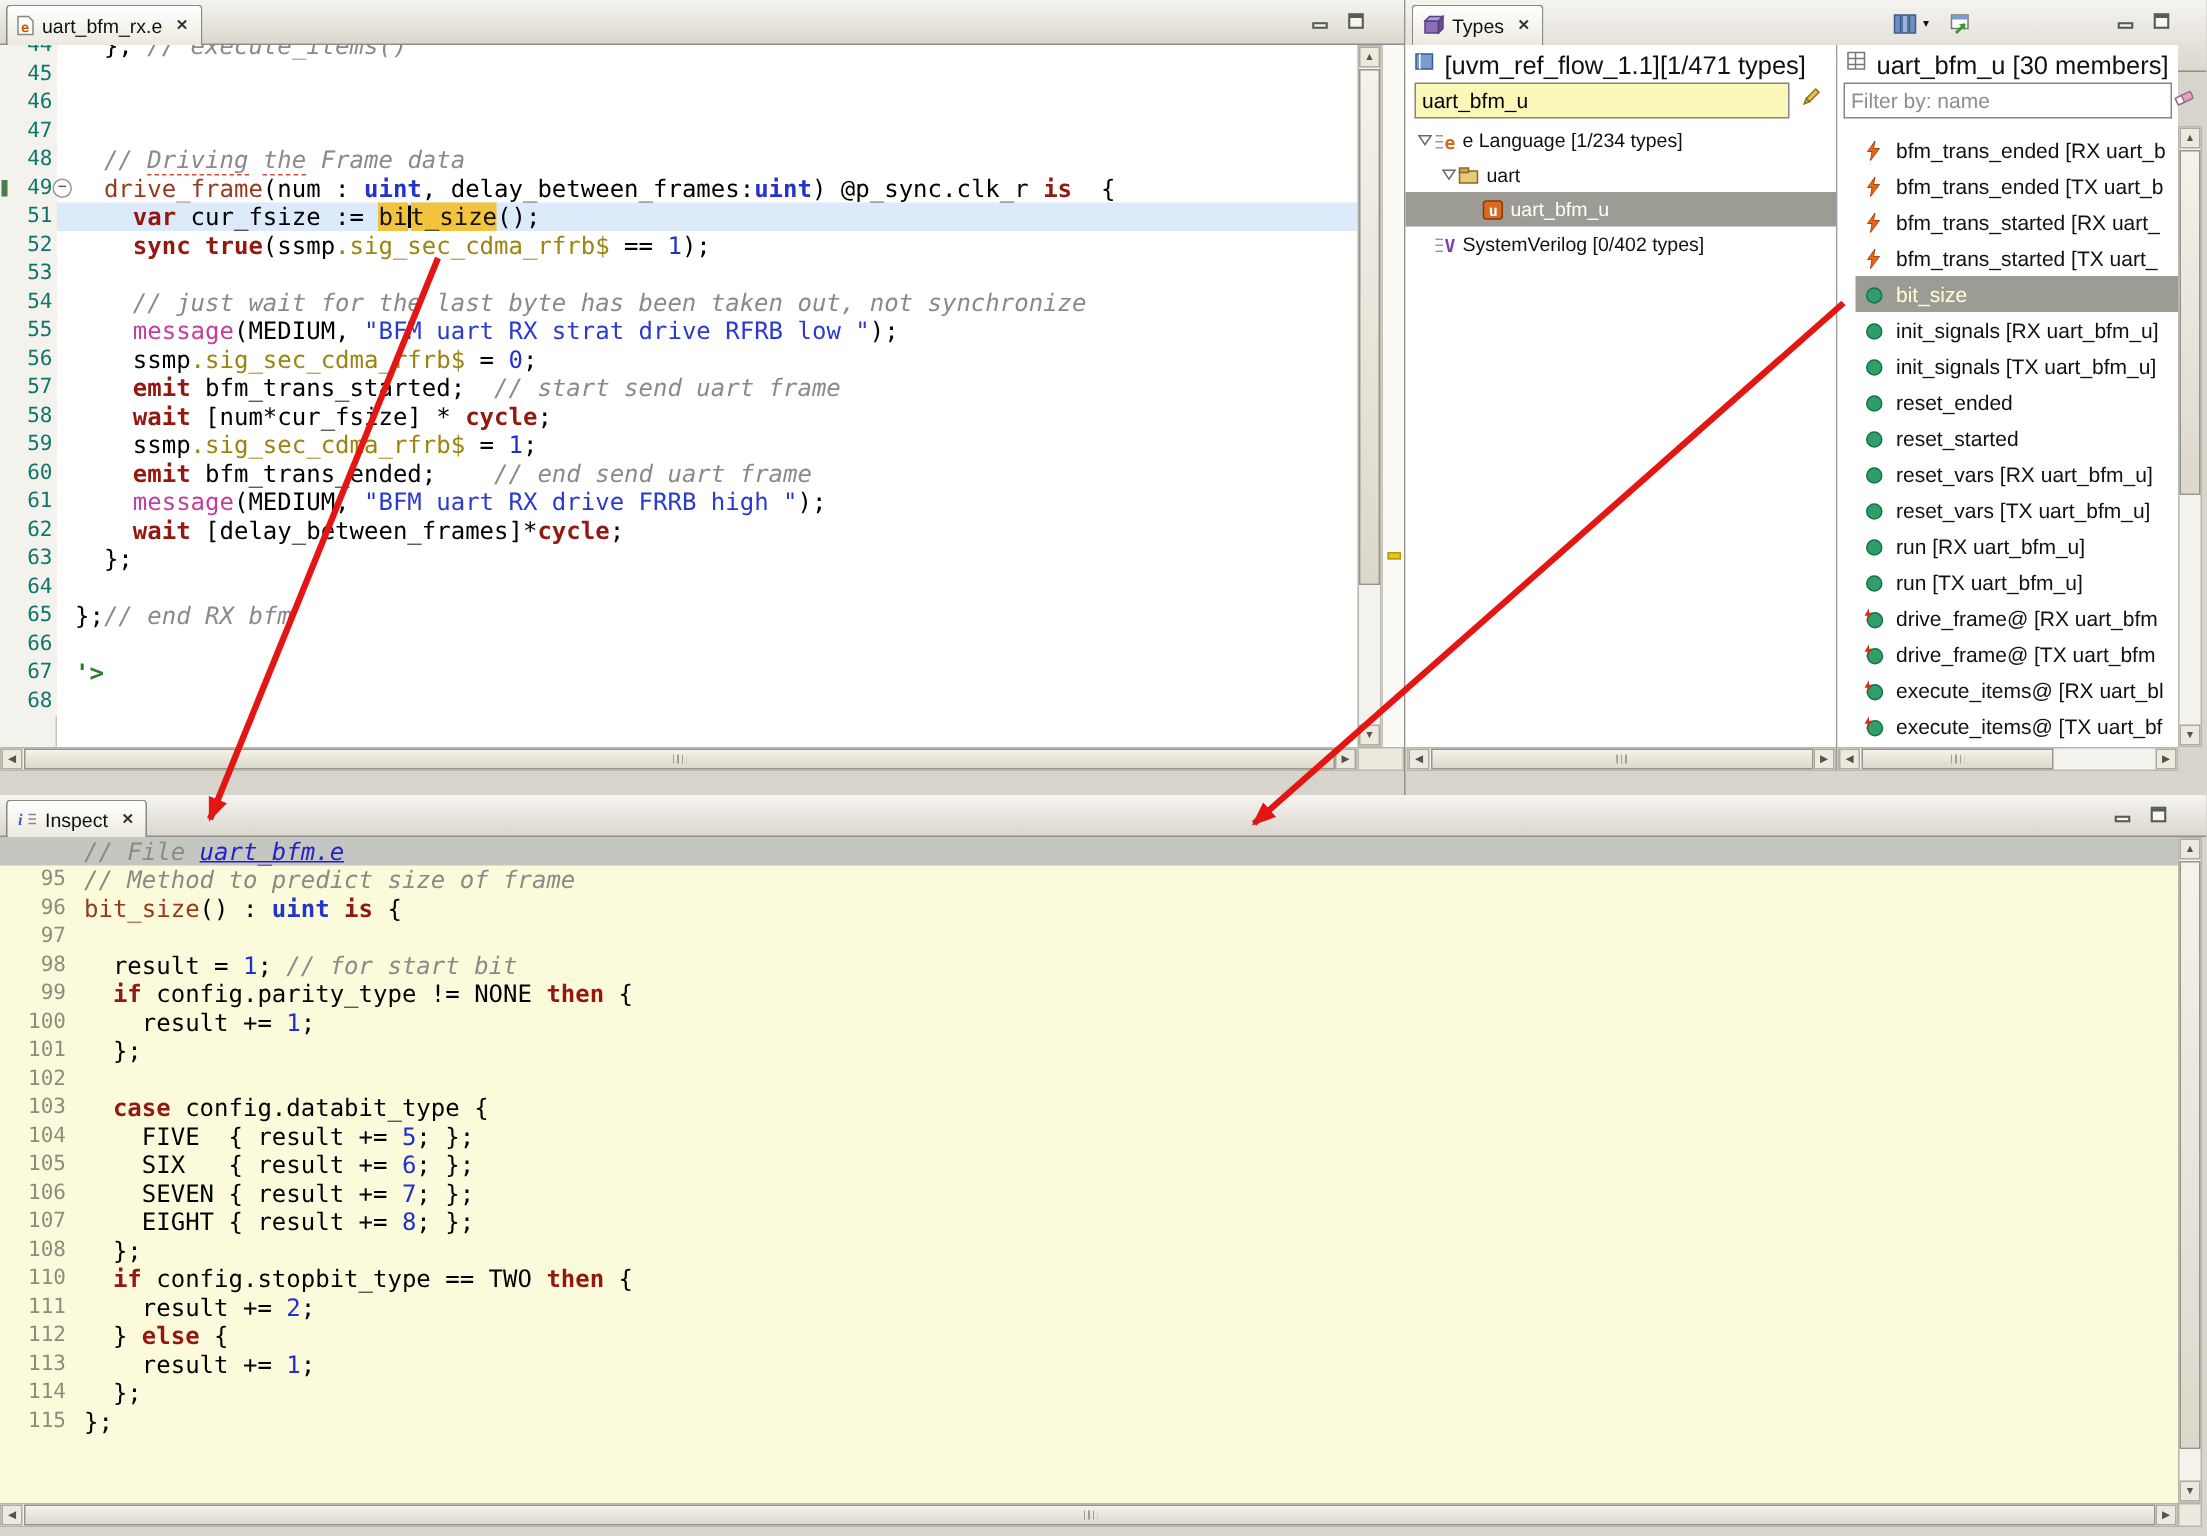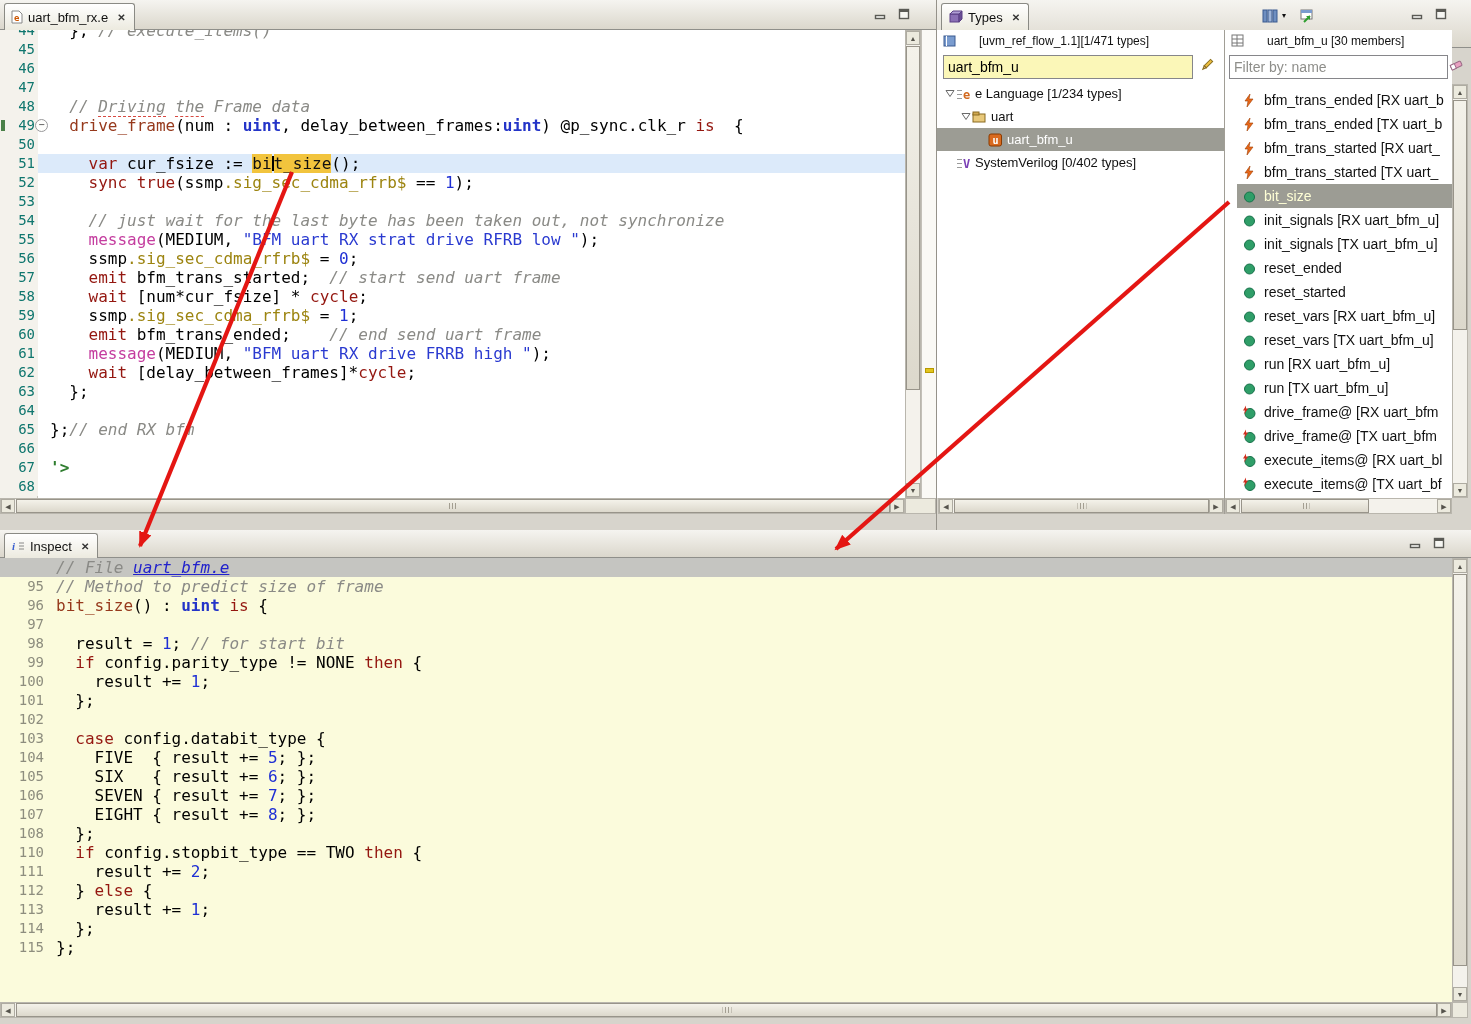--- a/index.html
+++ b/index.html
@@ -24,21 +24,21 @@
 .g-num{width:32px;flex:none;background:#f4f2ec;color:#0f766e;font-size:14px;text-align:right;padding-right:3px}
 .g-fold{width:12px;flex:none;position:relative}
 .ct{flex:1;white-space:pre}
 .occ{position:absolute;left:1px;top:4px;width:4px;height:11px;background:#4a8048}
 .fold{position:absolute;left:-3px;top:3px;width:13px;height:13px;border:1px solid #98989a;border-radius:50%;background:#fefefc;
   color:#4a4a4a;font-size:10px;line-height:10px;text-align:center;cursor:pointer}
 .caret{display:inline-block;width:0;height:15px;border-left:2px solid #000;vertical-align:-2px}
 
 .t-pl{color:#000}
 .t-cm{color:#8a8a86;font-style:italic}
-.t-kw{color:#941710;font-weight:normal}
+.t-kw{color:#941710;font-weight:bold}
 .t-ty{color:#2434c8;font-weight:bold}
 .t-nu{color:#1f2fd4}
 .t-st{color:#2a3ad0}
 .t-fn{color:#c43d9f}
 .t-fl{color:#9c8410}
 .t-df{color:#96391c}
 .t-sp{color:#2f7d2f;font-weight:bold}
 .t-hl{background:#f2c43d}
 .t-us{border-bottom:1px dashed #d84a42}
 .t-lnk{color:#2222cc;text-decoration:underline;font-style:italic}
@@ -48,21 +48,21 @@
 
 .sb{position:absolute;background:#f4f2ec;border:1px solid #b9b6ad}
 .sb-btn{position:absolute;width:14px;height:14px;background:#eceade;border:1px solid #aeaba1;color:#55534c;
   font-size:7px;line-height:13px;text-align:center;user-select:none;cursor:pointer}
 .sb-thumb{position:absolute;background:linear-gradient(#f4f2ea,#dcd8cc);border:1px solid #98948a;cursor:pointer}
 .grip{position:absolute;left:50%;top:3px;bottom:3px;width:9px;transform:translateX(-50%);
   background:repeating-linear-gradient(90deg,#a39e91 0 1px,transparent 1px 3px)}
 .sb-corner{position:absolute;background:#eceade;border:1px solid #b9b6ad}
 
 .pane{position:absolute;background:#fff}
-.pane-header{position:absolute;display:flex;align-items:center;gap:22px;font-size:12px;white-space:nowrap}
+.pane-header{position:absolute;display:flex;align-items:flex-start;gap:6px;font-size:17px;white-space:nowrap}
 .filter{position:absolute;height:24px;border:1px solid #86868a;font-family:"Liberation Sans",sans-serif;font-size:14px;
   padding:0 4px;background:#fff;color:#000}
 .filter::placeholder{color:#8e8e8a}
 .filter.yellow{background:#fbf7b8}
 #types-tree{position:absolute;left:0;top:52px;width:100%;}
 .trow{height:23px;display:flex;align-items:center;font-size:13px;white-space:nowrap;cursor:default}
 .trow.sel{background:#9c9c94;color:#fff}
 .tchev{width:13px;flex:none;display:inline-flex;justify-content:center}
 .ticn{width:19px;flex:none;display:inline-flex}
 #types-members{position:absolute;left:12px;top:51px;width:100%;padding-top:7px}
@@ -147,26 +147,20 @@
       <div class="cl">
         <span class="g-mark">
           <span class="occ"></span>
         </span>
         <span class="g-num">49</span>
         <span class="g-fold">
           <span class="fold">−</span>
         </span>
         <span class="ct"><span class="t-df">  drive_frame</span><span class="t-pl">(num : </span><span class="t-ty">uint</span><span class="t-pl">, delay_between_frames:</span><span class="t-ty">uint</span><span class="t-pl">) @p_sync.clk_r </span><span class="t-kw">is</span><span class="t-pl">  {</span></span>
       </div>
-      <div class="cl">
-        <span class="g-mark"></span>
-        <span class="g-num">50</span>
-        <span class="g-fold"></span>
-        <span class="ct"></span>
-      </div>
       <div class="cl cur">
         <span class="g-mark"></span>
         <span class="g-num">51</span>
         <span class="g-fold"></span>
         <span class="ct"><span class="t-pl">    </span><span class="t-kw">var</span><span class="t-pl"> cur_fsize := </span><span class="t-hl">bi</span><span class="caret"></span><span class="t-hl">t_size</span><span class="t-pl">();</span></span>
       </div>
       <div class="cl">
         <span class="g-mark"></span>
         <span class="g-num">52</span>
         <span class="g-fold"></span>

